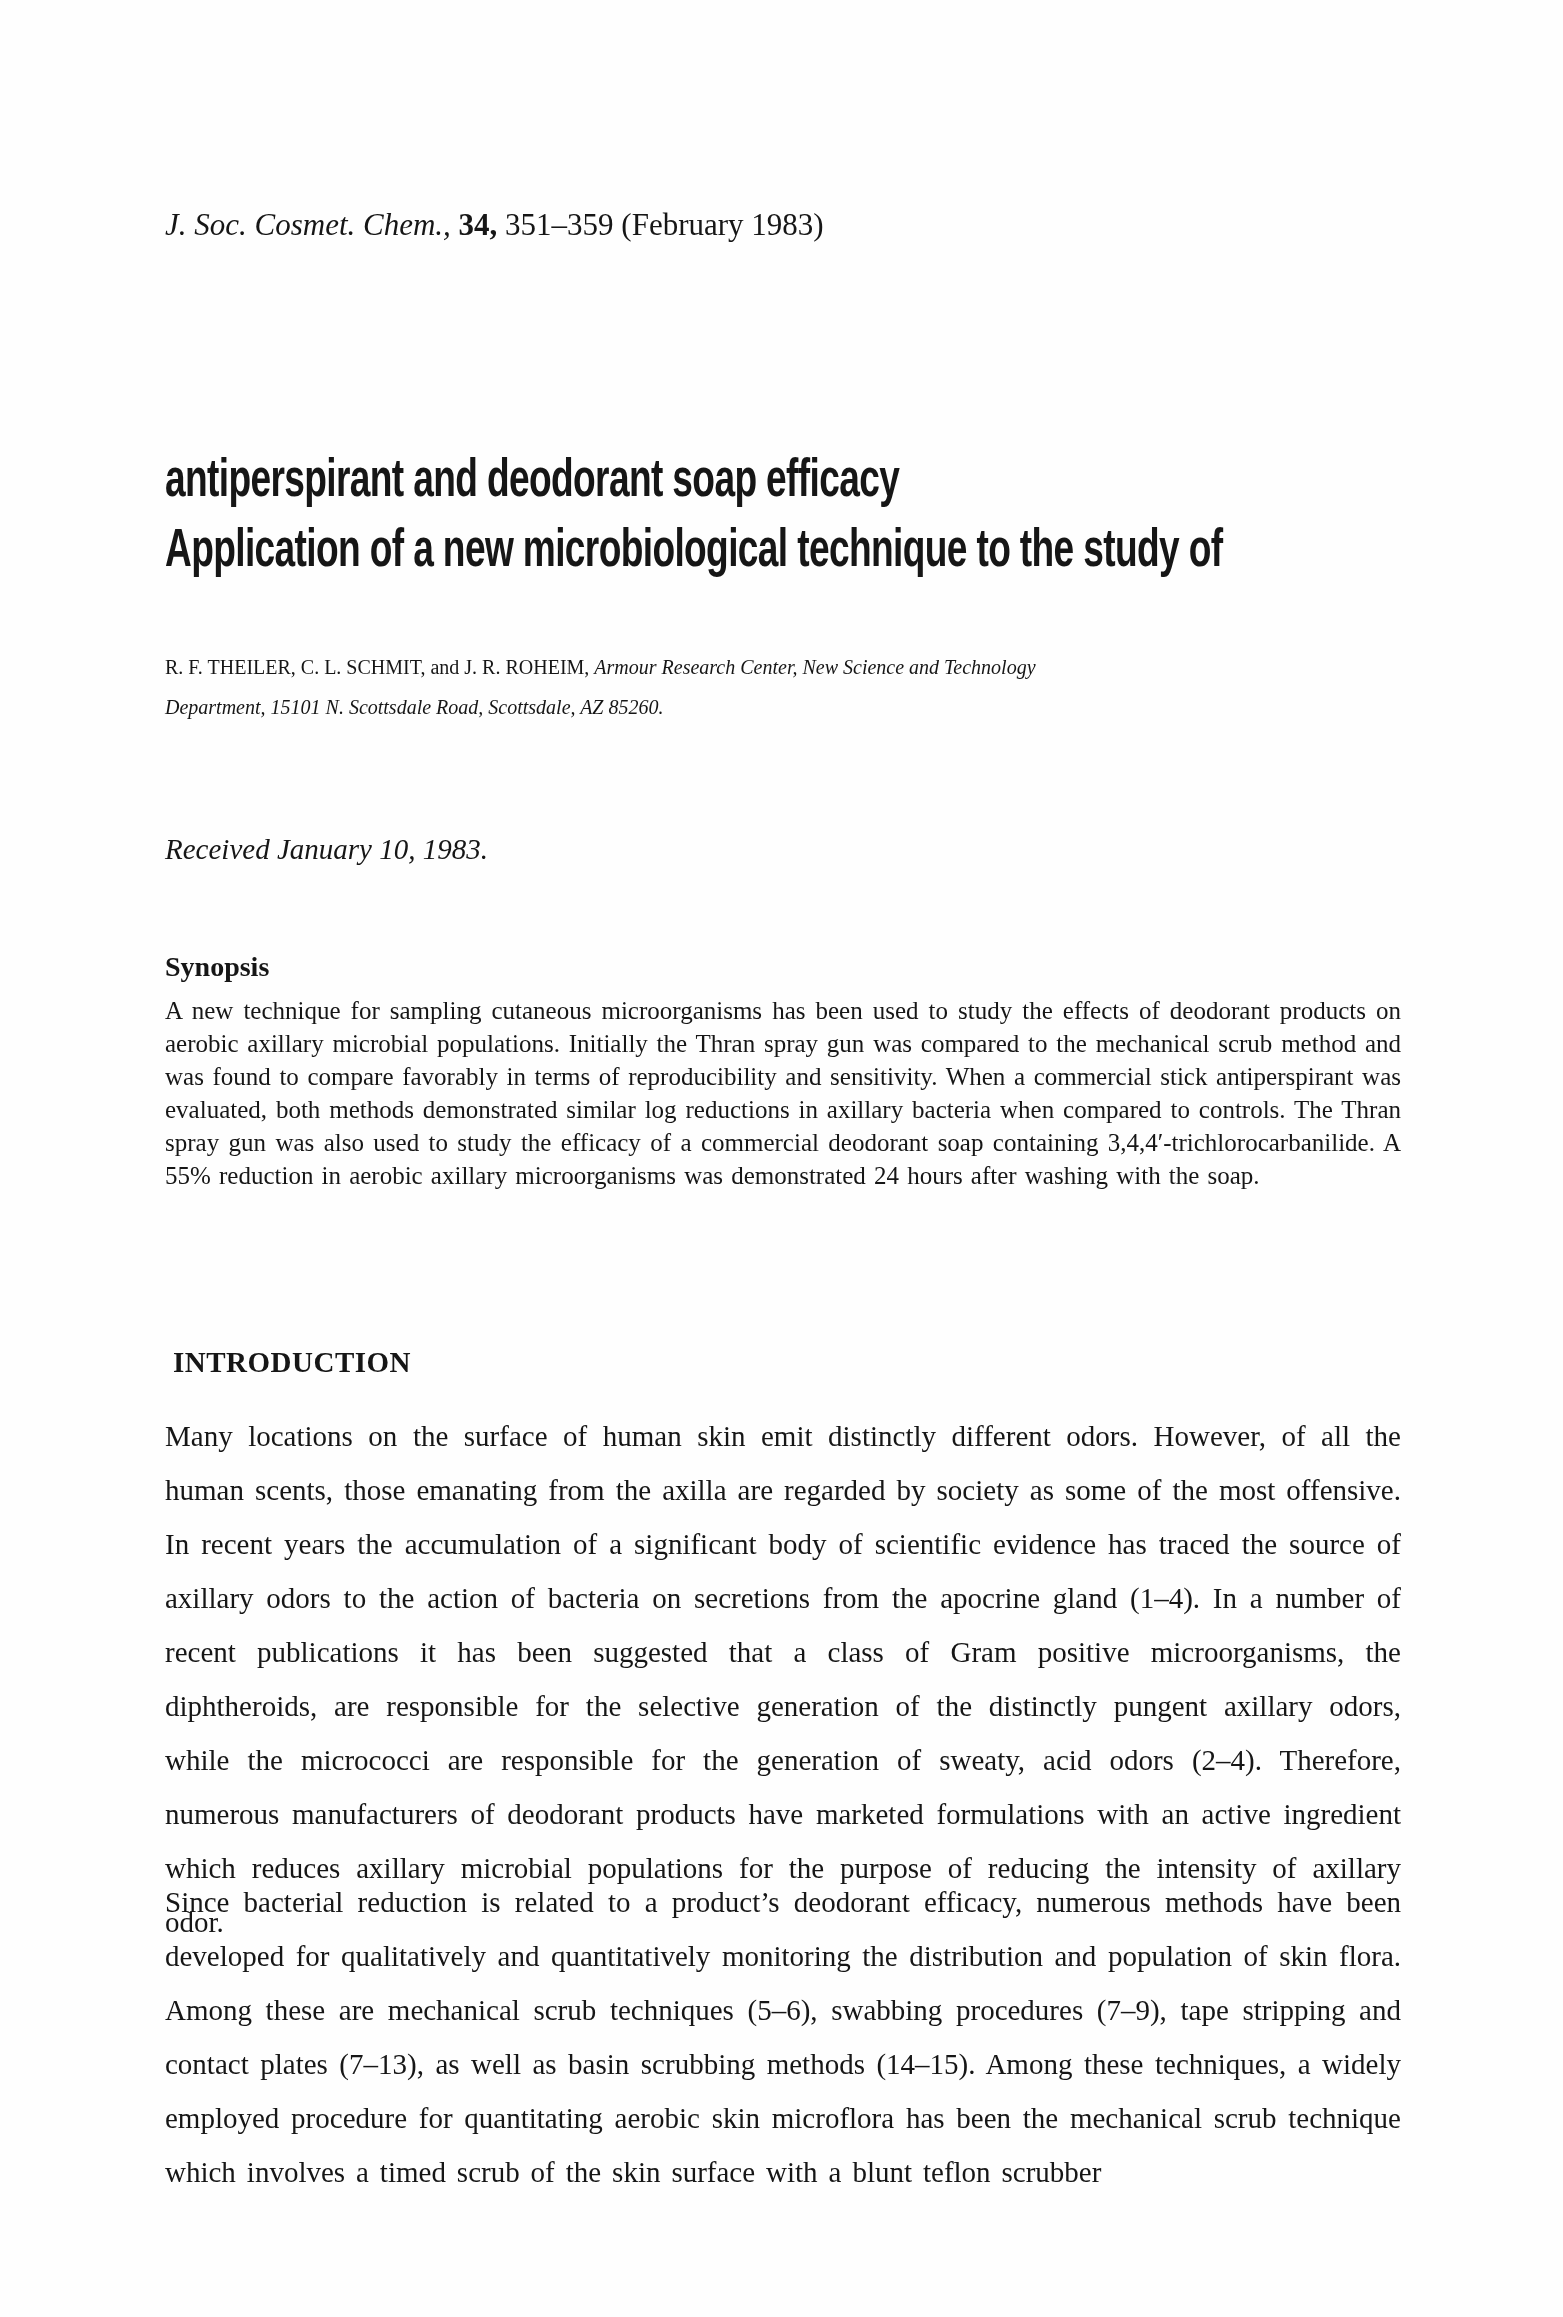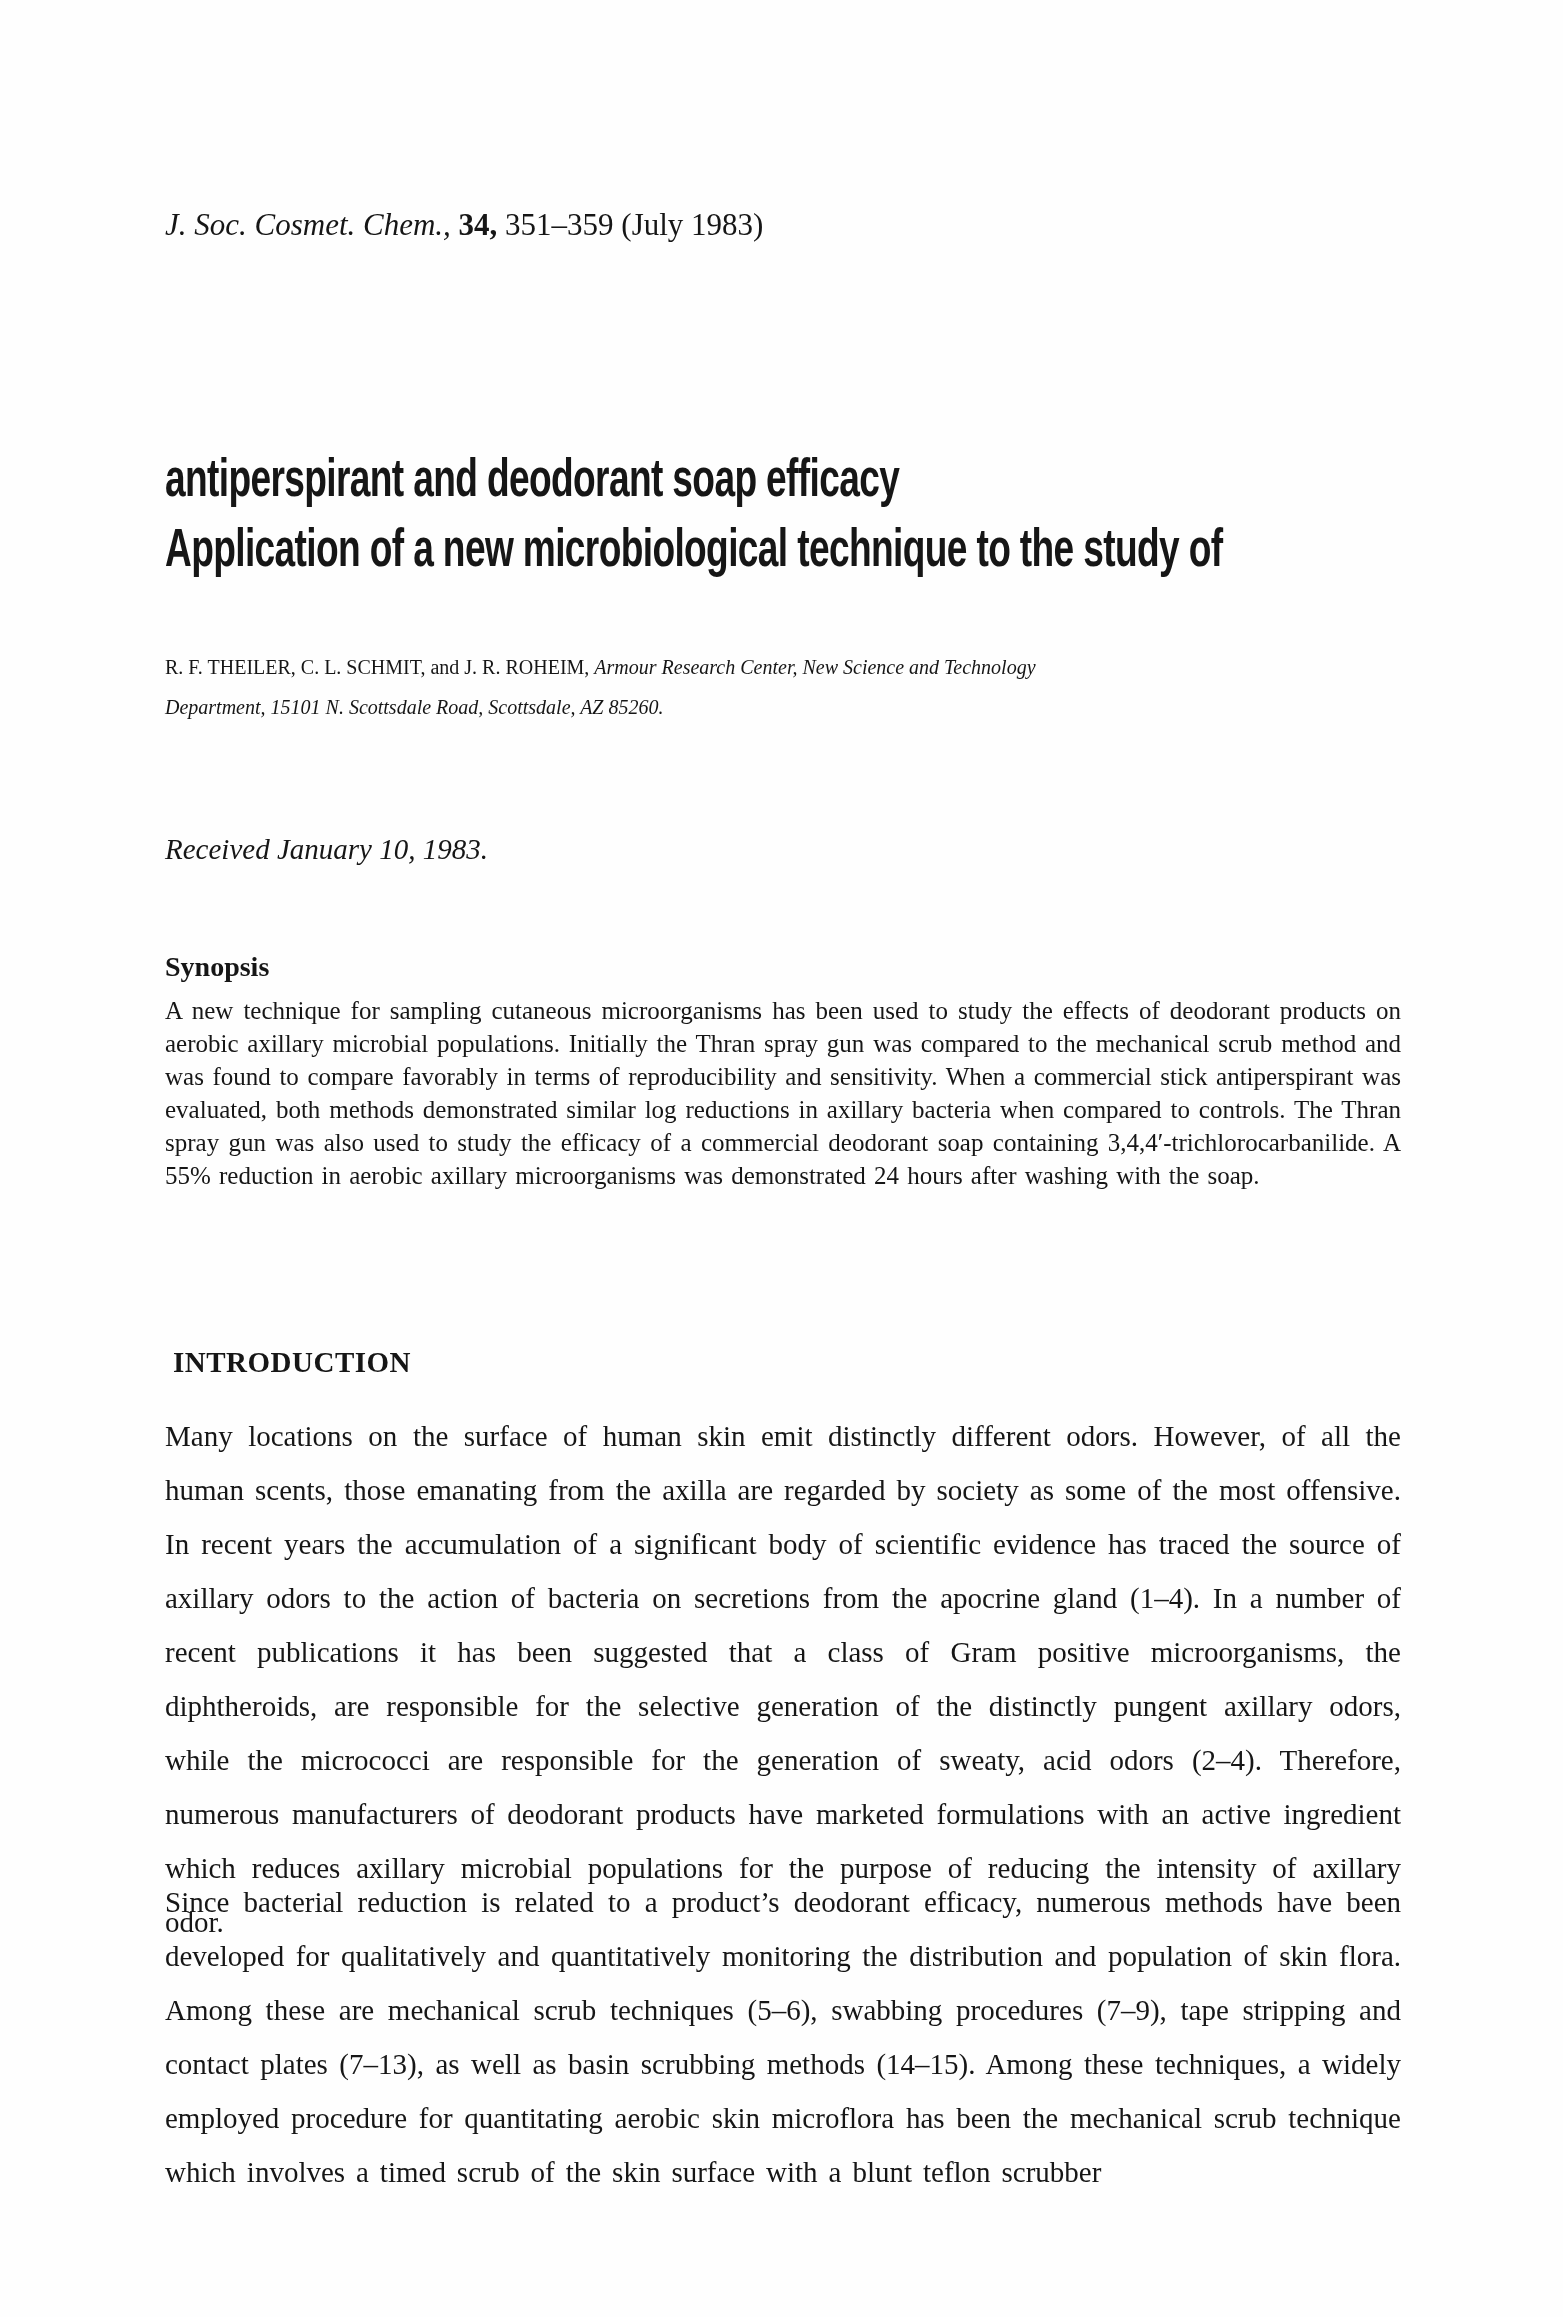--- a/index.html
+++ b/index.html
@@ -100,21 +100,21 @@
   }
 </style>
 </head>
 <body>
 
 <div class="page">
 
   <div class="block journal-line">
     <span class="journal-name">J. Soc. Cosmet. Chem.,</span>
     <span class="journal-volume">34,</span>
-    <span class="journal-pages">351–359 (July 1983)</span>
+    <span class="journal-pages">351–359 (February 1983)</span>
   </div>
 
   <div class="block title-wrap">
     <div class="title-row">
       <span class="title-line">antiperspirant and deodorant soap efficacy</span>
     </div>
     <div class="title-row">
       <span class="title-line">Application of a new microbiological technique to the study of</span>
     </div>
   </div>

